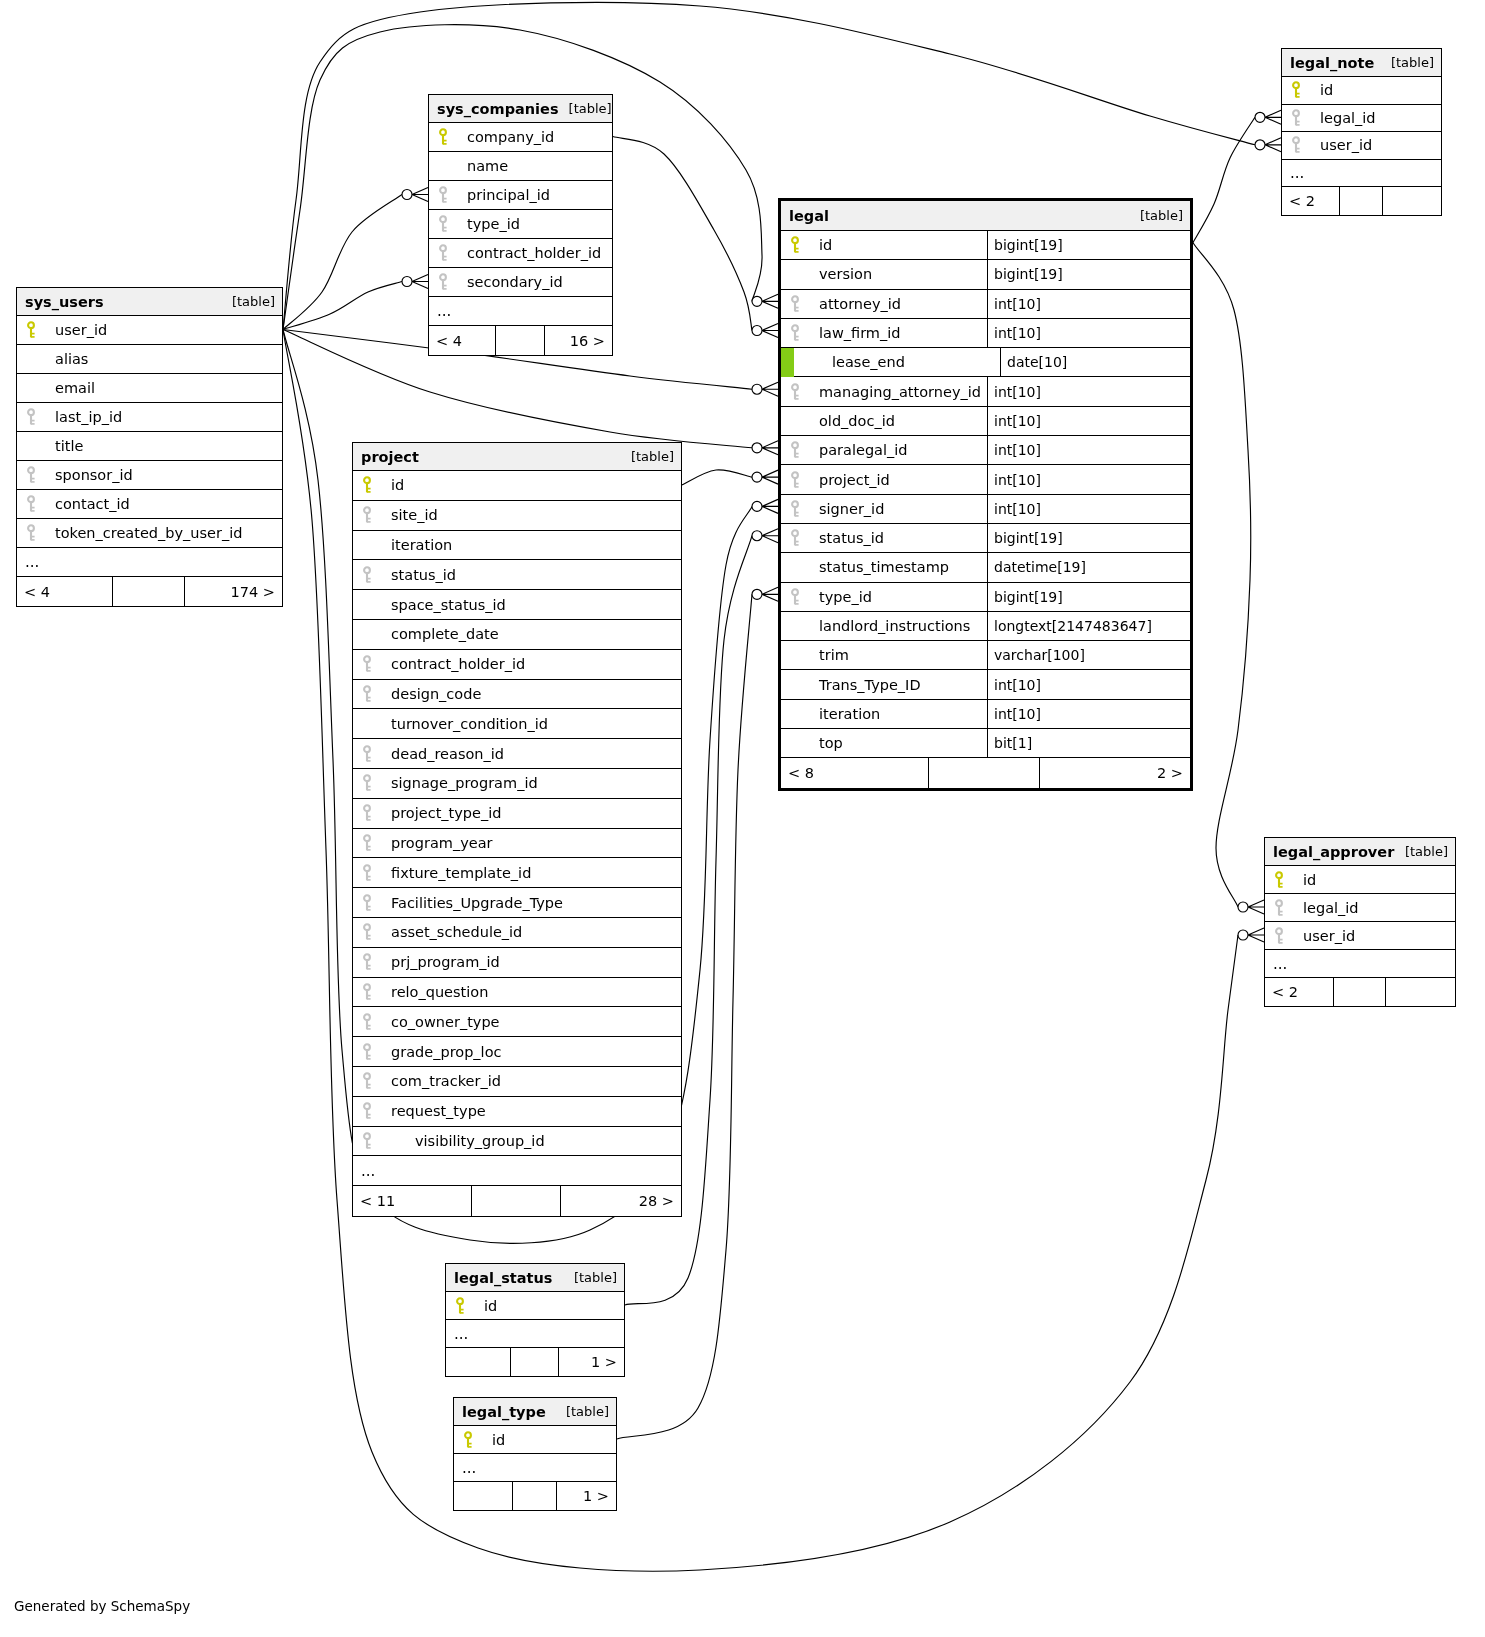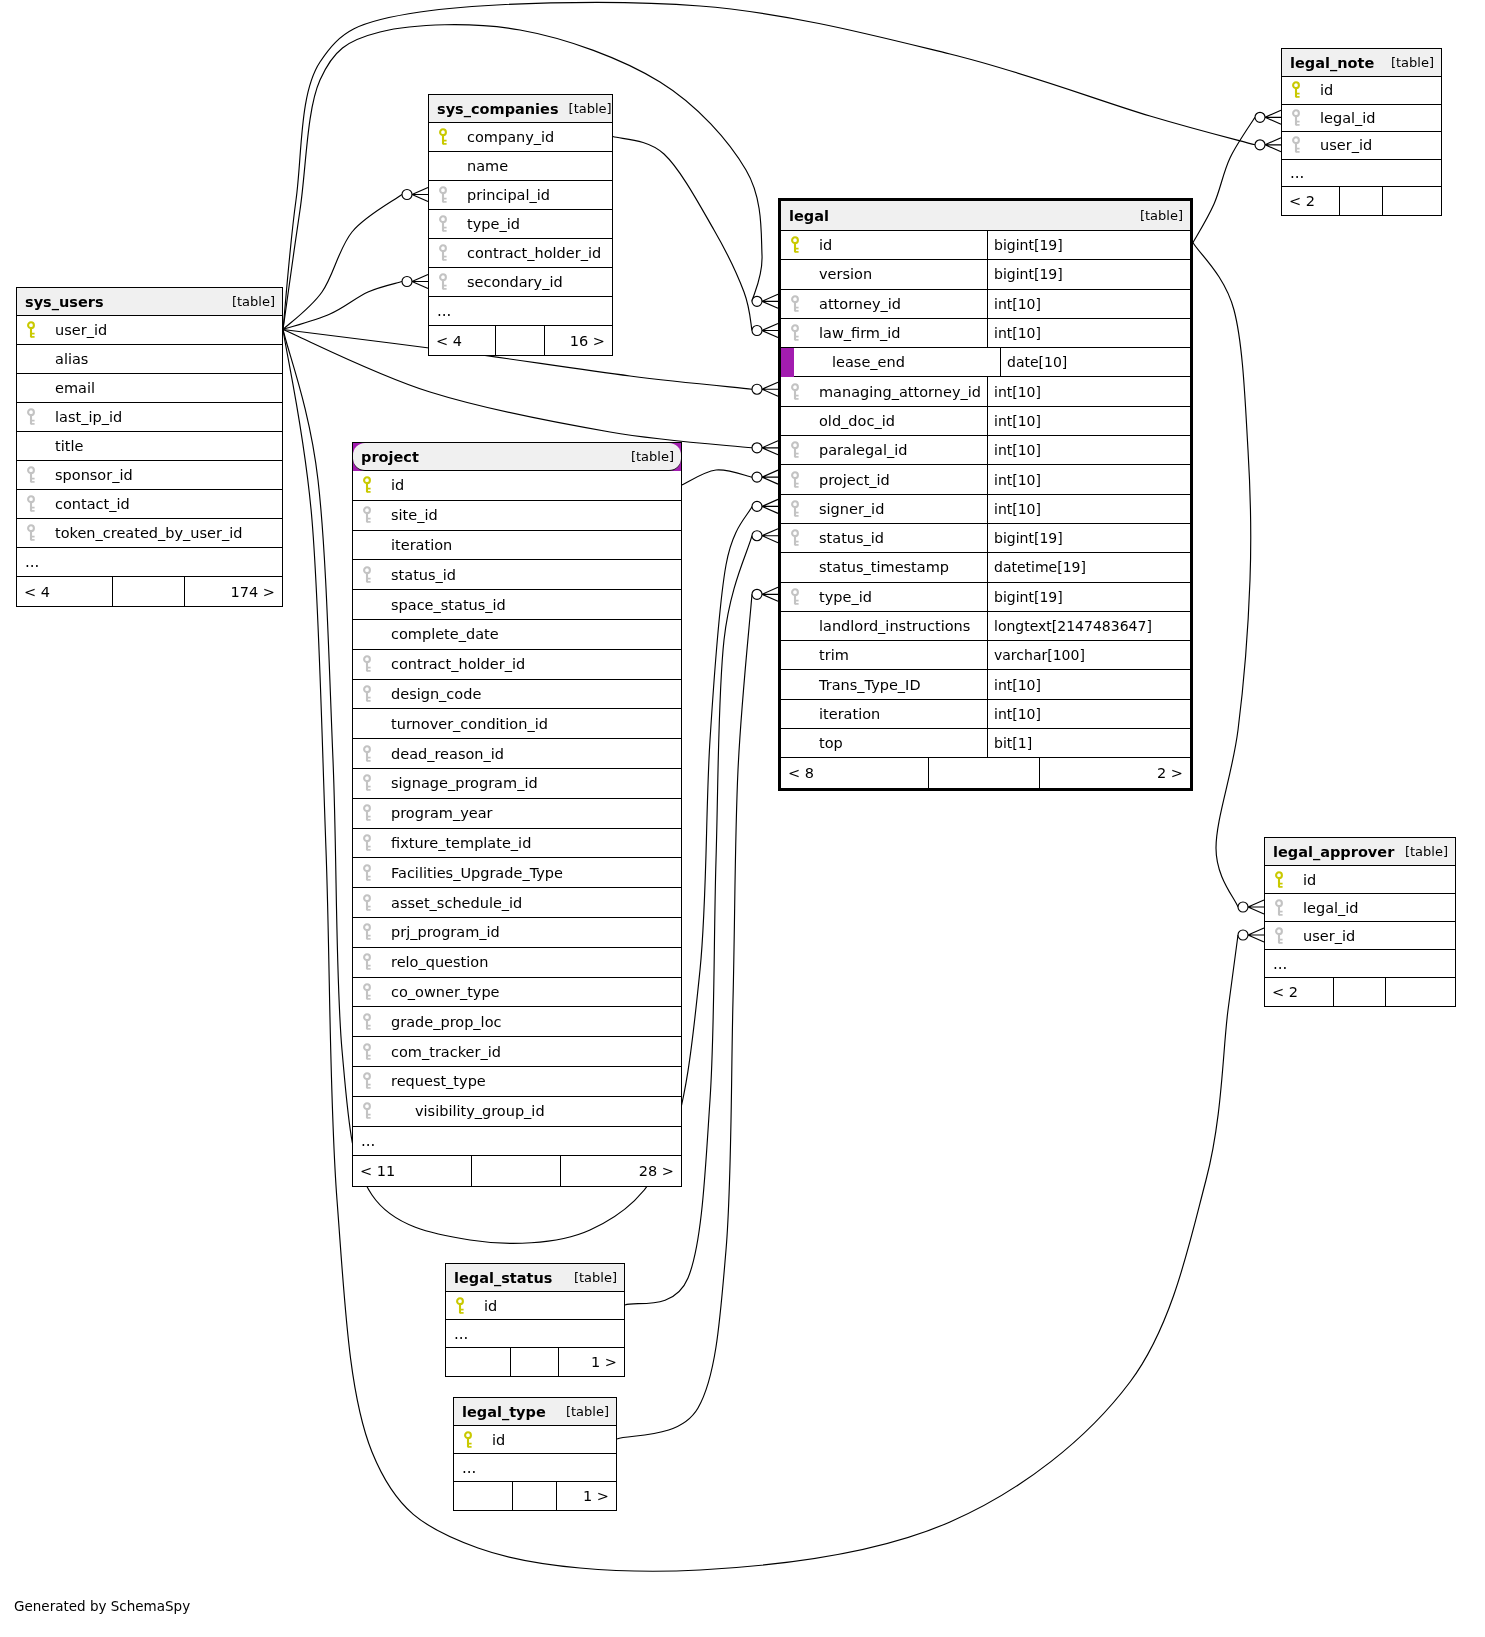--- a/index.html
+++ b/index.html
@@ -1,19 +1,19 @@
 <!DOCTYPE html>
 <html><head>
 <meta charset="utf-8">
 <style>
   html,body{margin:0;padding:0;background:#fff;}
   #canvas{position:relative;width:1485px;height:1637px;background:#fff;
           font-family:"DejaVu Sans", sans-serif;overflow:hidden;}
   #wires{position:absolute;left:0;top:0;width:1485px;height:1637px;}
-  .tbl{position:absolute;background:#a21caf;border:1px solid #000;box-sizing:border-box;}
+  .tbl{position:absolute;background:#84cc16;border:1px solid #000;box-sizing:border-box;}
   .tbl.thick{border-width:3px;}
   .tbl-header{background:#f0f0f0;border-bottom:1px solid #000;display:flex;
               justify-content:space-between;align-items:center;
               padding:0 7px 0 8px;box-sizing:border-box;}
   .tbl-name{font-weight:bold;font-size:14.5px;color:#000;white-space:nowrap;}
   .tbl-tag{font-size:13px;color:#000;white-space:nowrap;margin-left:10px;}
   .row{border-bottom:1px solid #000;display:flex;align-items:center;
        box-sizing:border-box;position:relative;background:#fff;}
   .row:last-child{border-bottom:none;}
   .keybox{flex:0 0 30px;width:30px;padding-left:8px;box-sizing:content-box;
@@ -504,21 +504,21 @@
         <div class="row" style="height: 27.5px;">
           <span class="dots">...</span>
         </div>
         <div class="frow" style="height: 27.5px;">
           <span class="fcell c0">&lt; 2</span>
           <span class="fcell c1"></span>
           <span class="fcell c2"></span>
         </div>
       </div>
       <div class="tbl" style="left: 352px; top: 442px; width: 330px;">
-        <div class="tbl-header" style="height: 28px; border-radius: 12px;">
+        <div class="tbl-header" style="height: 28px;">
           <span class="tbl-name">project</span>
           <span class="tbl-tag">[table]</span>
         </div>
         <div class="row" style="height: 29.8px;">
           <span class="keybox">
             <svg width="12" height="18" viewBox="0 0 12 18">
               <circle cx="6" cy="4.2" r="2.9" fill="none" stroke="#c9c900" stroke-width="2.1"></circle>
               <line x1="6" y1="7.1" x2="6" y2="16.4" stroke="#c9c900" stroke-width="2.1"></line>
               <line x1="6" y1="12.6" x2="9.6" y2="12.6" stroke="#c9c900" stroke-width="1.7"></line>
               <line x1="6" y1="15.9" x2="9.6" y2="15.9" stroke="#c9c900" stroke-width="1.7"></line>
@@ -600,20 +600,31 @@
         <div class="row" style="height: 29.8px;">
           <span class="keybox">
             <svg width="12" height="18" viewBox="0 0 12 18">
               <circle cx="6" cy="4.2" r="2.9" fill="none" stroke="#c3c3c3" stroke-width="2.1"></circle>
               <line x1="6" y1="7.1" x2="6" y2="16.4" stroke="#c3c3c3" stroke-width="2.1"></line>
               <line x1="6" y1="12.6" x2="9.6" y2="12.6" stroke="#c3c3c3" stroke-width="1.7"></line>
               <line x1="6" y1="15.9" x2="9.6" y2="15.9" stroke="#c3c3c3" stroke-width="1.7"></line>
             </svg>
           </span>
           <span class="cname">signage_program_id</span>
+        </div>
+        <div class="row" style="height: 29.8px;">
+          <span class="keybox">
+            <svg width="12" height="18" viewBox="0 0 12 18">
+              <circle cx="6" cy="4.2" r="2.9" fill="none" stroke="#c3c3c3" stroke-width="2.1"></circle>
+              <line x1="6" y1="7.1" x2="6" y2="16.4" stroke="#c3c3c3" stroke-width="2.1"></line>
+              <line x1="6" y1="12.6" x2="9.6" y2="12.6" stroke="#c3c3c3" stroke-width="1.7"></line>
+              <line x1="6" y1="15.9" x2="9.6" y2="15.9" stroke="#c3c3c3" stroke-width="1.7"></line>
+            </svg>
+          </span>
+          <span class="cname">project_type_id</span>
         </div>
         <div class="row" style="height: 29.8px;">
           <span class="keybox">
             <svg width="12" height="18" viewBox="0 0 12 18">
               <circle cx="6" cy="4.2" r="2.9" fill="none" stroke="#c3c3c3" stroke-width="2.1"></circle>
               <line x1="6" y1="7.1" x2="6" y2="16.4" stroke="#c3c3c3" stroke-width="2.1"></line>
               <line x1="6" y1="12.6" x2="9.6" y2="12.6" stroke="#c3c3c3" stroke-width="1.7"></line>
               <line x1="6" y1="15.9" x2="9.6" y2="15.9" stroke="#c3c3c3" stroke-width="1.7"></line>
             </svg>
           </span>

